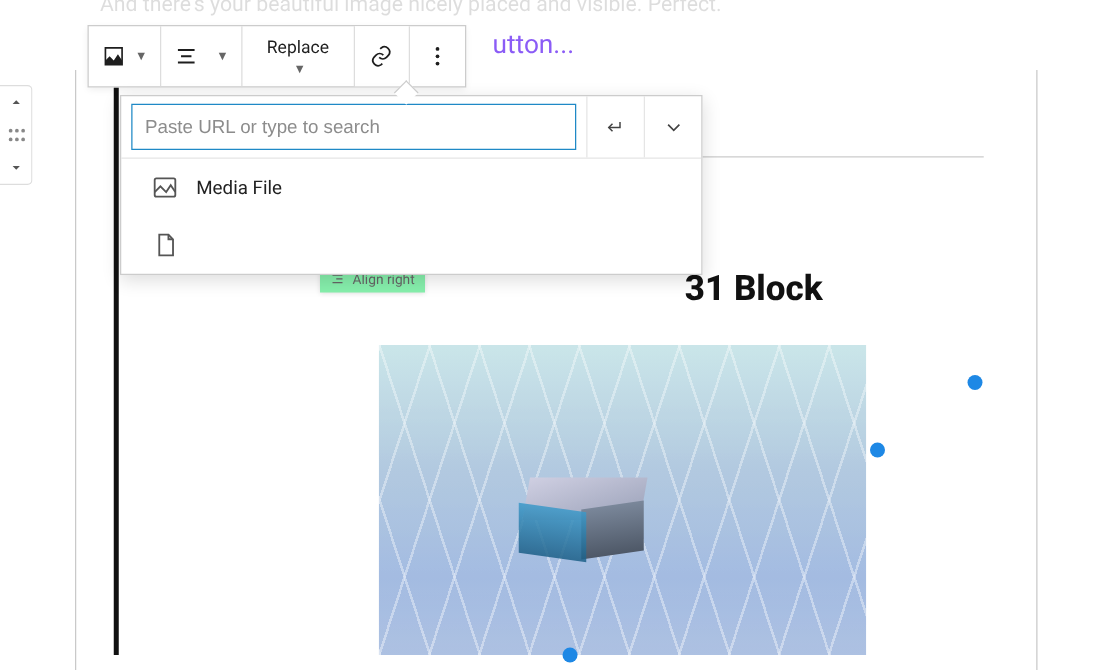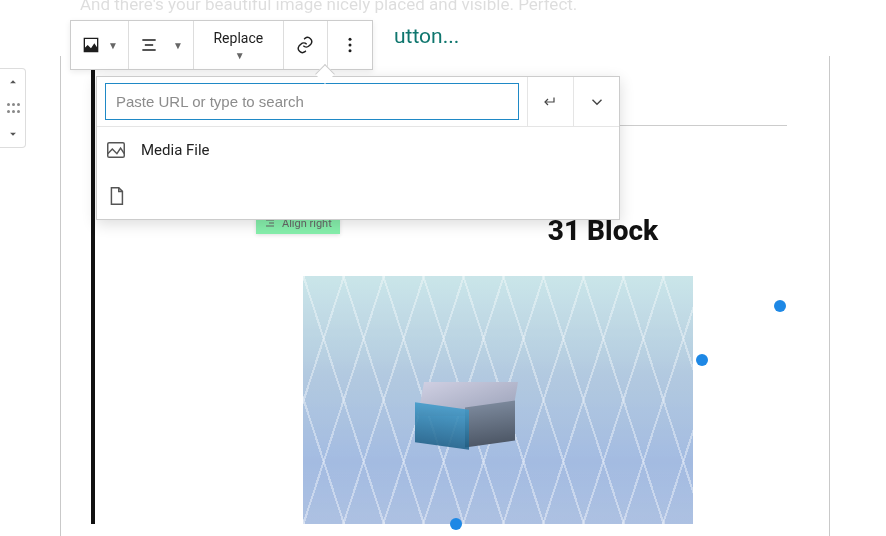--- a/index.html
+++ b/index.html
@@ -17,21 +17,21 @@
     position: absolute;
     top: -6px; left: 80px;
     font-size: 17px;
     color: #222;
     white-space: nowrap;
   }
   .frag-top-2 {
     position: absolute;
     top: 24px; left: 394px;
     font-size: 21px;
-    color: #0f766e;
+    color: #8b5cf6;
     white-space: nowrap;
   }
 
   
   .side-nub {
     position: absolute;
     left: 0; top: 68px;
     width: 26px; height: 80px;
     border: 1px solid #ddd;
     border-left: none;
@@ -173,21 +173,21 @@
     border-left:1px solid #ccc;
     border-top:1px solid #ccc;
     transform: rotate(45deg);
     z-index: 6;
   }
 
   
   .link-popover {
     position: absolute;
     left: 96px; top: 76px;
-    width: 524px;
+    width: 466px;
     background:#fff;
     border:1px solid #ccc;
     box-shadow: 0 4px 14px rgba(0,0,0,0.14);
     z-index:5;
     padding: 0;
   }
   .lp-row1 {
     display:flex;
     border-bottom:1px solid #e5e5e5;
     height: 50px;
@@ -204,21 +204,21 @@
   .lp-input::placeholder { color:#8c8c8c; }
   .lp-iconbtn {
     width:46px;
     display:flex; align-items:center; justify-content:center;
     border-left:1px solid #e5e5e5;
     cursor:pointer;
   }
   .lp-iconbtn svg{ width:18px; height:18px; fill:#444; stroke:#444;}
   .lp-item {
     display:flex; align-items:center; gap:14px;
-    padding: 12px 8px;
+    padding: 12px 24px;
     font-size:15px;
     color:#222;
     cursor:pointer;
   }
   .lp-item svg{ width:22px; height:22px; fill:none; stroke:#555; stroke-width:1.6;}
 
   .sel-bar {
     position:absolute;
     left: 91px; top: 54px;
     width: 4px;

